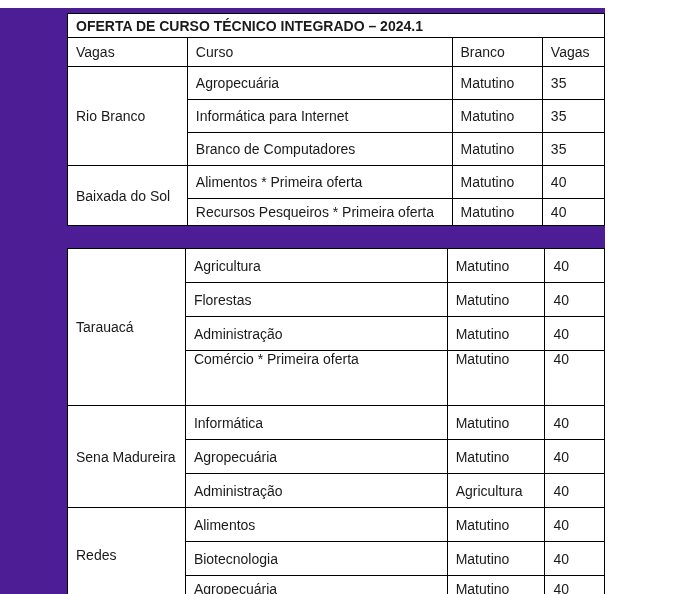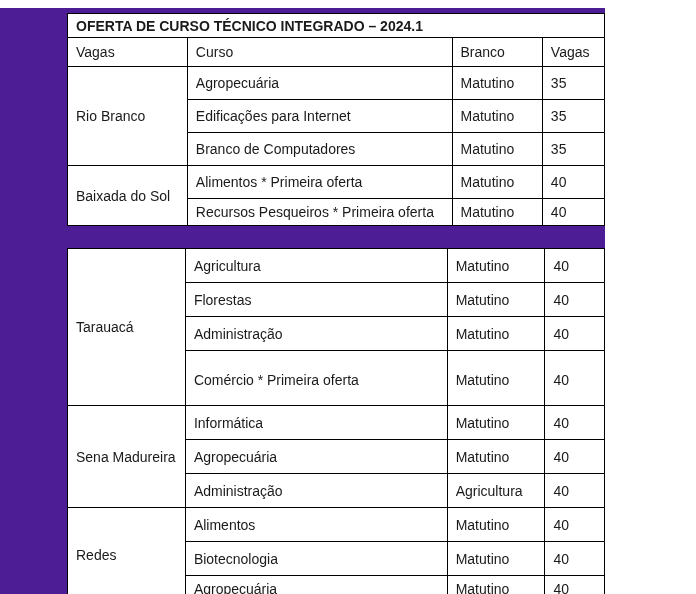--- a/index.html
+++ b/index.html
@@ -48,21 +48,21 @@
   }
   tr.title-row { height: 24px !important; }
   tr.header-row { height: 29px !important; }
 
   td.campus {
     vertical-align: top;
     padding-top: 8px;
   }
   tr.tall td {
     vertical-align: top;
-    padding-top: 21px;
+    padding-top: 0;
   }
 </style>
 </head>
 <body>
 
 <div class="canvas">
 
   <table class="doc-table t1">
     <colgroup>
       <col style="width:121px">
@@ -80,21 +80,21 @@
           <td class="header-cell">Branco</td>
           <td class="header-cell">Vagas</td>
         </tr>
         <tr>
           <td class="campus" rowspan="3">Rio Branco</td>
           <td>Agropecuária</td>
           <td>Matutino</td>
           <td>35</td>
         </tr>
         <tr>
-          <td>Edificações para Internet</td>
+          <td>Informática para Internet</td>
           <td>Matutino</td>
           <td>35</td>
         </tr>
         <tr>
           <td>Branco de Computadores</td>
           <td>Matutino</td>
           <td>35</td>
         </tr>
         <tr>
           <td class="campus" rowspan="2">Baixada do Sol</td>

